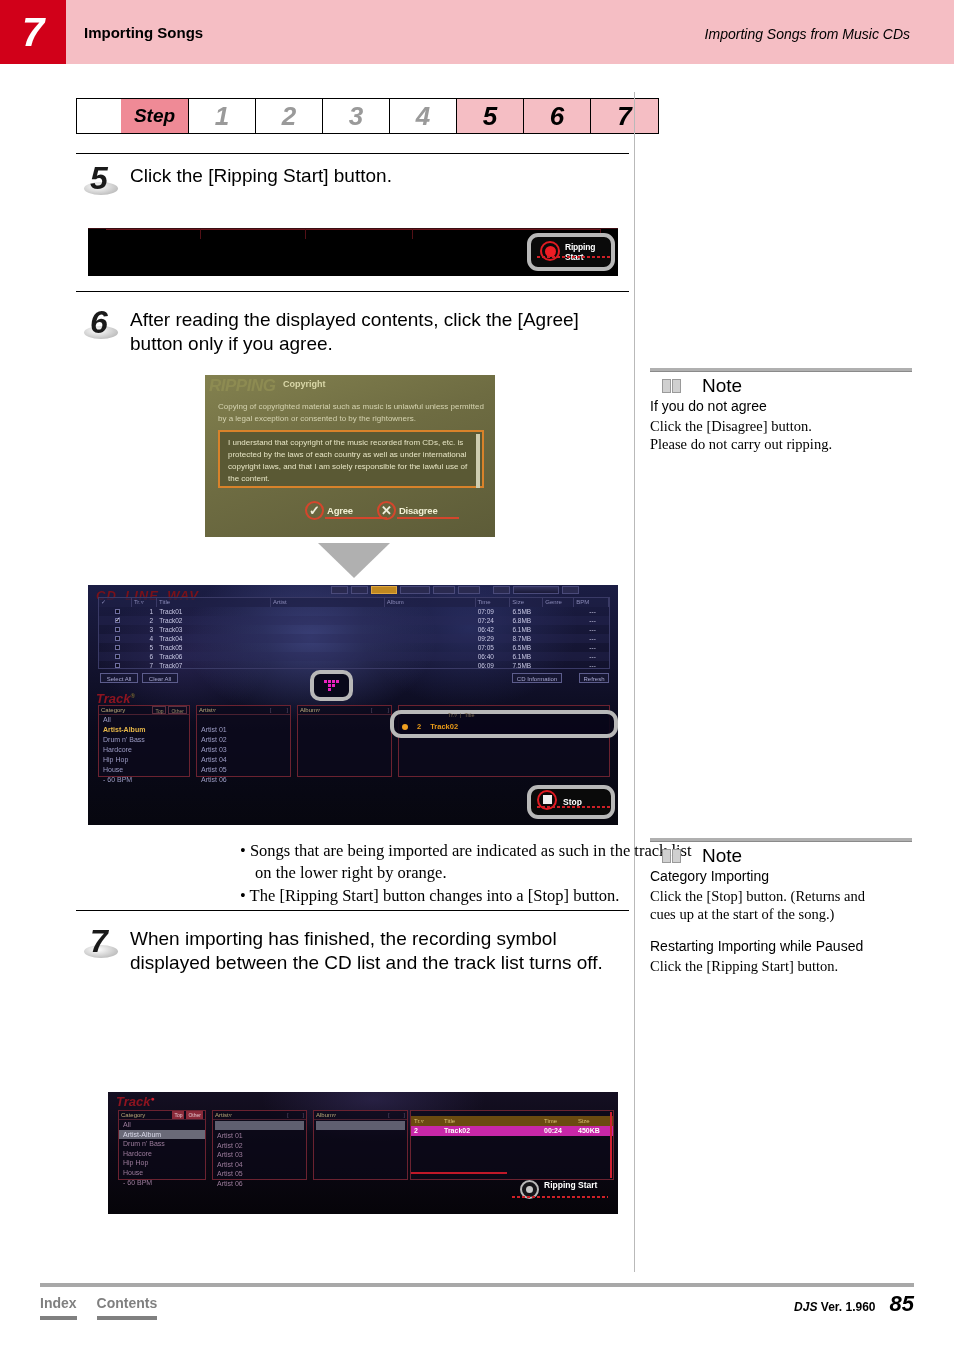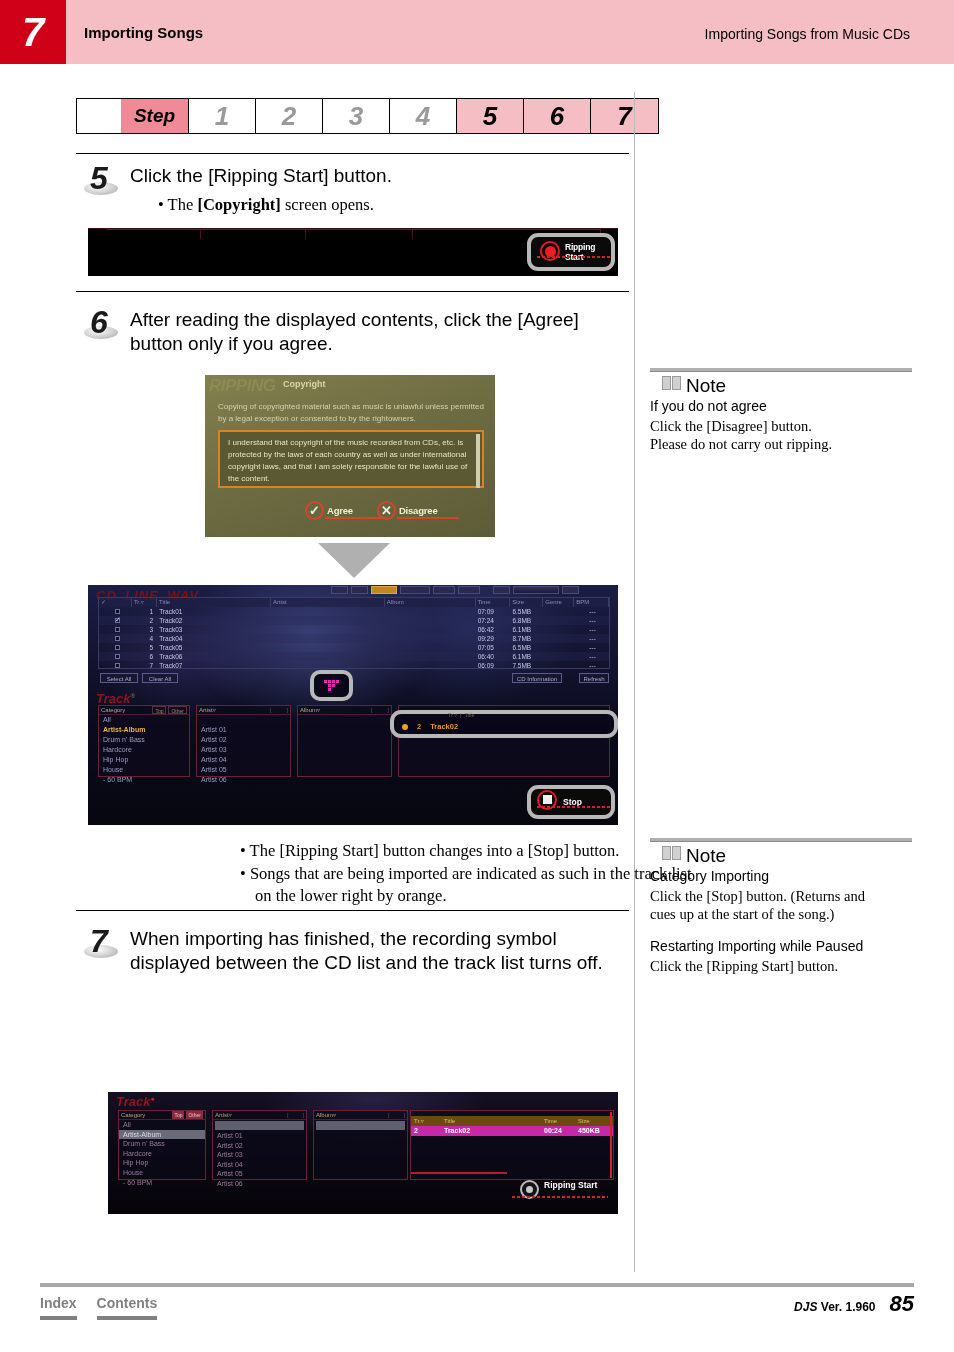--- a/index.html
+++ b/index.html
@@ -21,21 +21,21 @@
   .header-chapter-num {
     color: #ffffff; font-size: 40px; font-weight: bold; font-style: italic;
     font-family: "Liberation Sans", sans-serif; line-height: 1;
   }
   .header-title {
     position: absolute; left: 84px; top: 24px;
     font-size: 15px; font-weight: bold; color: #000;
   }
   .header-subtitle {
     position: absolute; right: 44px; top: 26px;
-    font-size: 14px; color: #000;
+    font-size: 14px; color: #000; font-style: italic;
   }
 
   
   .step-bar {
     position: absolute; left: 76px; top: 98px;
     display: flex; border: 1px solid #000; height: 36px; padding-left: 44px;
   }
   .step-cell {
     width: 67px; height: 34px; border-right: 1px solid #000;
     display: flex; align-items: center; justify-content: center;
@@ -326,21 +326,21 @@
   .rs2-label { position: absolute; left: 32px; top: 4px; color: #fff; font-size: 8.5px; font-weight: bold; }
   .rs2-dash {
     position: absolute; left: 0px; bottom: 8px; width: 96px; height: 2px;
     background: repeating-linear-gradient(to right,#cf2028 0 3px,transparent 3px 5px);
   }
 
   
   .note { position: absolute; left: 650px; width: 262px; }
   .note-rule-top { height: 3px; background: #b0b0b0; margin-bottom: 0px; }
   .note-rule-thin { height: 1px; background: #8a8a8a; margin-bottom: 3px; }
-  .note-head { display: flex; align-items: flex-start; gap: 3px; margin-bottom: 1px; padding-left: 12px; }
+  .note-head { display: flex; align-items: center; gap: 19px; margin-bottom: 1px; padding-left: 12px; }
   .note-icon { width: 21px; height: 16px; position: relative; flex: 0 0 auto; }
   .note-icon .pg { position: absolute; top: 1px; width: 9px; height: 14px; background: #d0d0d0; border: 1px solid #9a9a9a; }
   .note-icon .pg.l { left: 0; }
   .note-icon .pg.r { left: 10px; }
   .note-title { font-size: 19px; color: #000; }
   .note-sub { font-size: 14px; font-weight: normal; color: #000; line-height: 1.25; margin-bottom: 1px; }
   .note-body { font-family: "Liberation Serif", serif; font-size: 14.5px; color: #000; line-height: 1.3; }
   .note-gap { height: 14px; }
 
   
@@ -379,35 +379,32 @@
 
 <div class="col-divider"></div>
 
 <div class="main">
 
   <div class="rule" style="position:absolute; top:153px; left:14px;"></div>
 
   <div class="step-block" style="position:absolute; top:162px; left:14px; width:546px;">
     <div class="step-num">5</div>
     <div class="step-text">Click the [Ripping Start] button.</div>
-    <div class="bullets">
-      <div class="bullet"><span>The </span><span class="b">[Copyright]</span><span> screen opens.</span></div>
-    </div>
   </div>
 
   <div class="rule" style="position:absolute; top:291px; left:14px;"></div>
 
   <div class="step-block" style="position:absolute; top:306px; left:14px; width:546px;">
     <div class="step-num">6</div>
     <div class="step-text">After reading the displayed contents, click the [Agree] button only if you agree.</div>
   </div>
 
   <div class="bullets" style="position:absolute; top:834px; left:96px; width:470px;">
+    <div class="bullet">Songs that are being imported are indicated as such in the track list on the lower right by orange.</div>
     <div class="bullet">The [Ripping Start] button changes into a [Stop] button.</div>
-    <div class="bullet">Songs that are being imported are indicated as such in the track list on the lower right by orange.</div>
   </div>
 
   <div class="rule" style="position:absolute; top:910px; left:14px;"></div>
 
   <div class="step-block" style="position:absolute; top:925px; left:14px; width:540px;">
     <div class="step-num">7</div>
     <div class="step-text">When importing has finished, the recording symbol displayed between the CD list and the track list turns off.</div>
   </div>
 </div>
 

